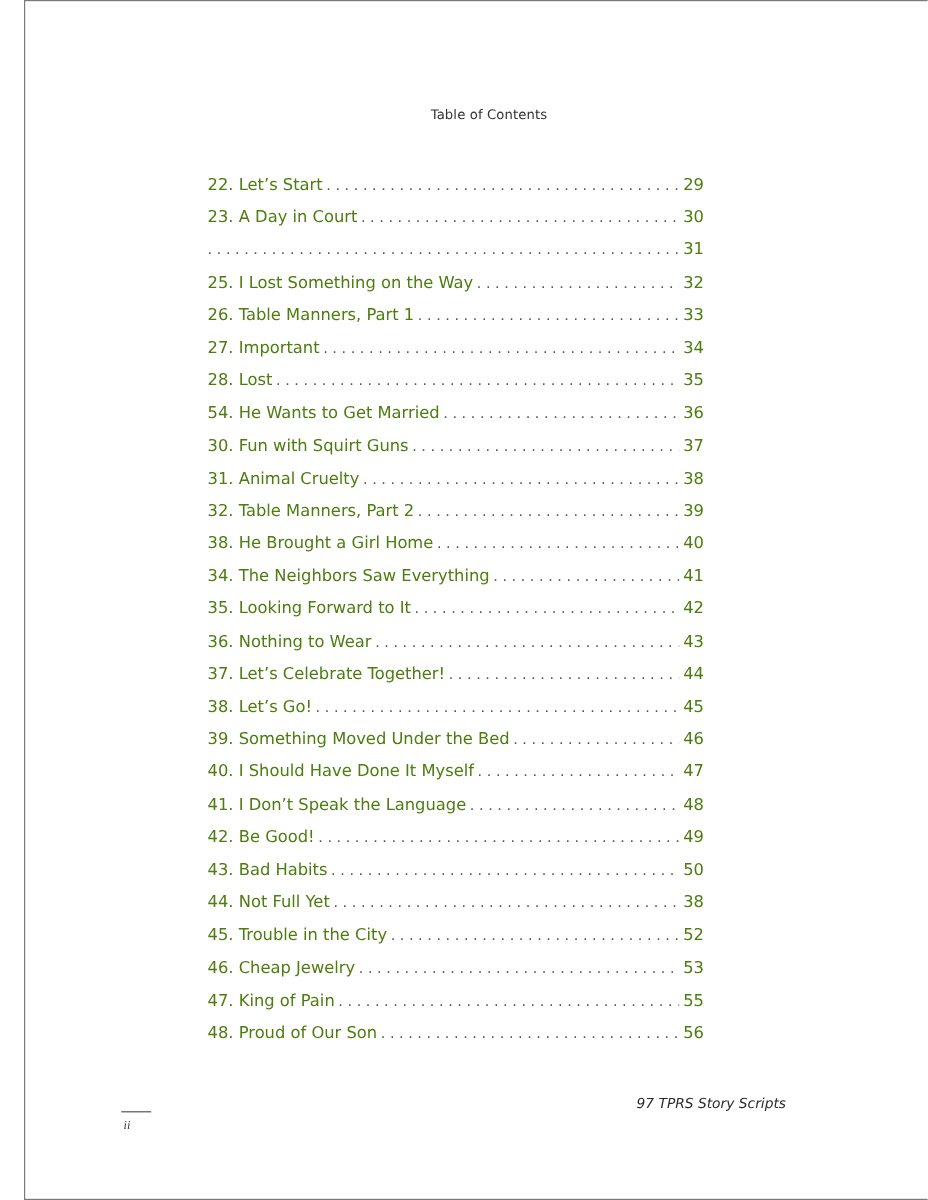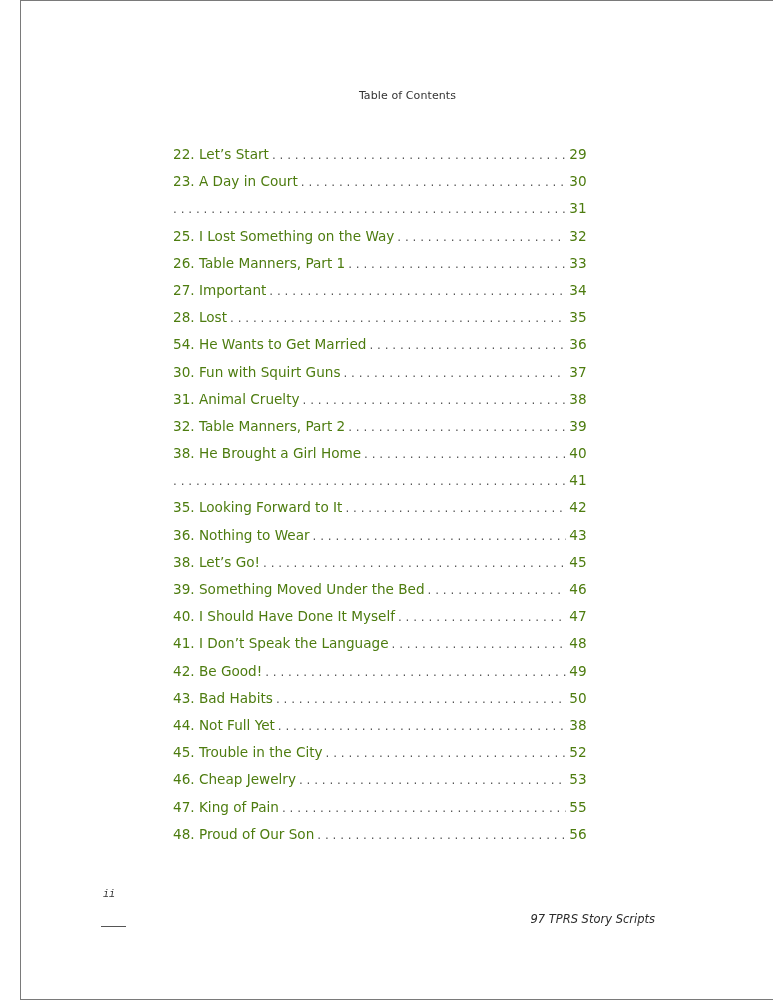--- a/index.html
+++ b/index.html
@@ -71,22 +71,22 @@
     }
     .toc-page {
       flex: 0 0 auto;
       padding-left: 2px;
       min-width: 20px;
       text-align: center;
     }
     .folio {
       position: absolute;
       left: 82px;
-      top: 888px;
-      font-family: Liberation Mono, monospace;
+      top: 932px;
+      font-family: Liberation Serif, serif;
       font-style: italic;
       font-size: 10px;
       color: #333;
     }
     .folio-rule {
       position: absolute;
       left: 80px;
       top: 925px;
       width: 25px;
       height: 1px;
@@ -161,32 +161,38 @@
         <span class="toc-title">32. Table Manners, Part 2</span>
         <span class="toc-leader"></span>
         <span class="toc-page">39</span>
       </li>
     <li class="toc-entry">
         <span class="toc-title">38. He Brought a Girl Home</span>
         <span class="toc-leader"></span>
         <span class="toc-page">40</span>
       </li>
     <li class="toc-entry">
+        <span class="toc-title">34. The Neighbors Saw Everything</span>
         <span class="toc-leader"></span>
         <span class="toc-page">41</span>
       </li>
     <li class="toc-entry">
         <span class="toc-title">35. Looking Forward to It</span>
         <span class="toc-leader"></span>
         <span class="toc-page">42</span>
       </li>
     <li class="toc-entry">
         <span class="toc-title">36. Nothing to Wear</span>
         <span class="toc-leader"></span>
         <span class="toc-page">43</span>
+      </li>
+    <li class="toc-entry">
+        <span class="toc-title">37. Let’s Celebrate Together!</span>
+        <span class="toc-leader"></span>
+        <span class="toc-page">44</span>
       </li>
     <li class="toc-entry">
         <span class="toc-title">38. Let’s Go!</span>
         <span class="toc-leader"></span>
         <span class="toc-page">45</span>
       </li>
     <li class="toc-entry">
         <span class="toc-title">39. Something Moved Under the Bed</span>
         <span class="toc-leader"></span>
         <span class="toc-page">46</span>

